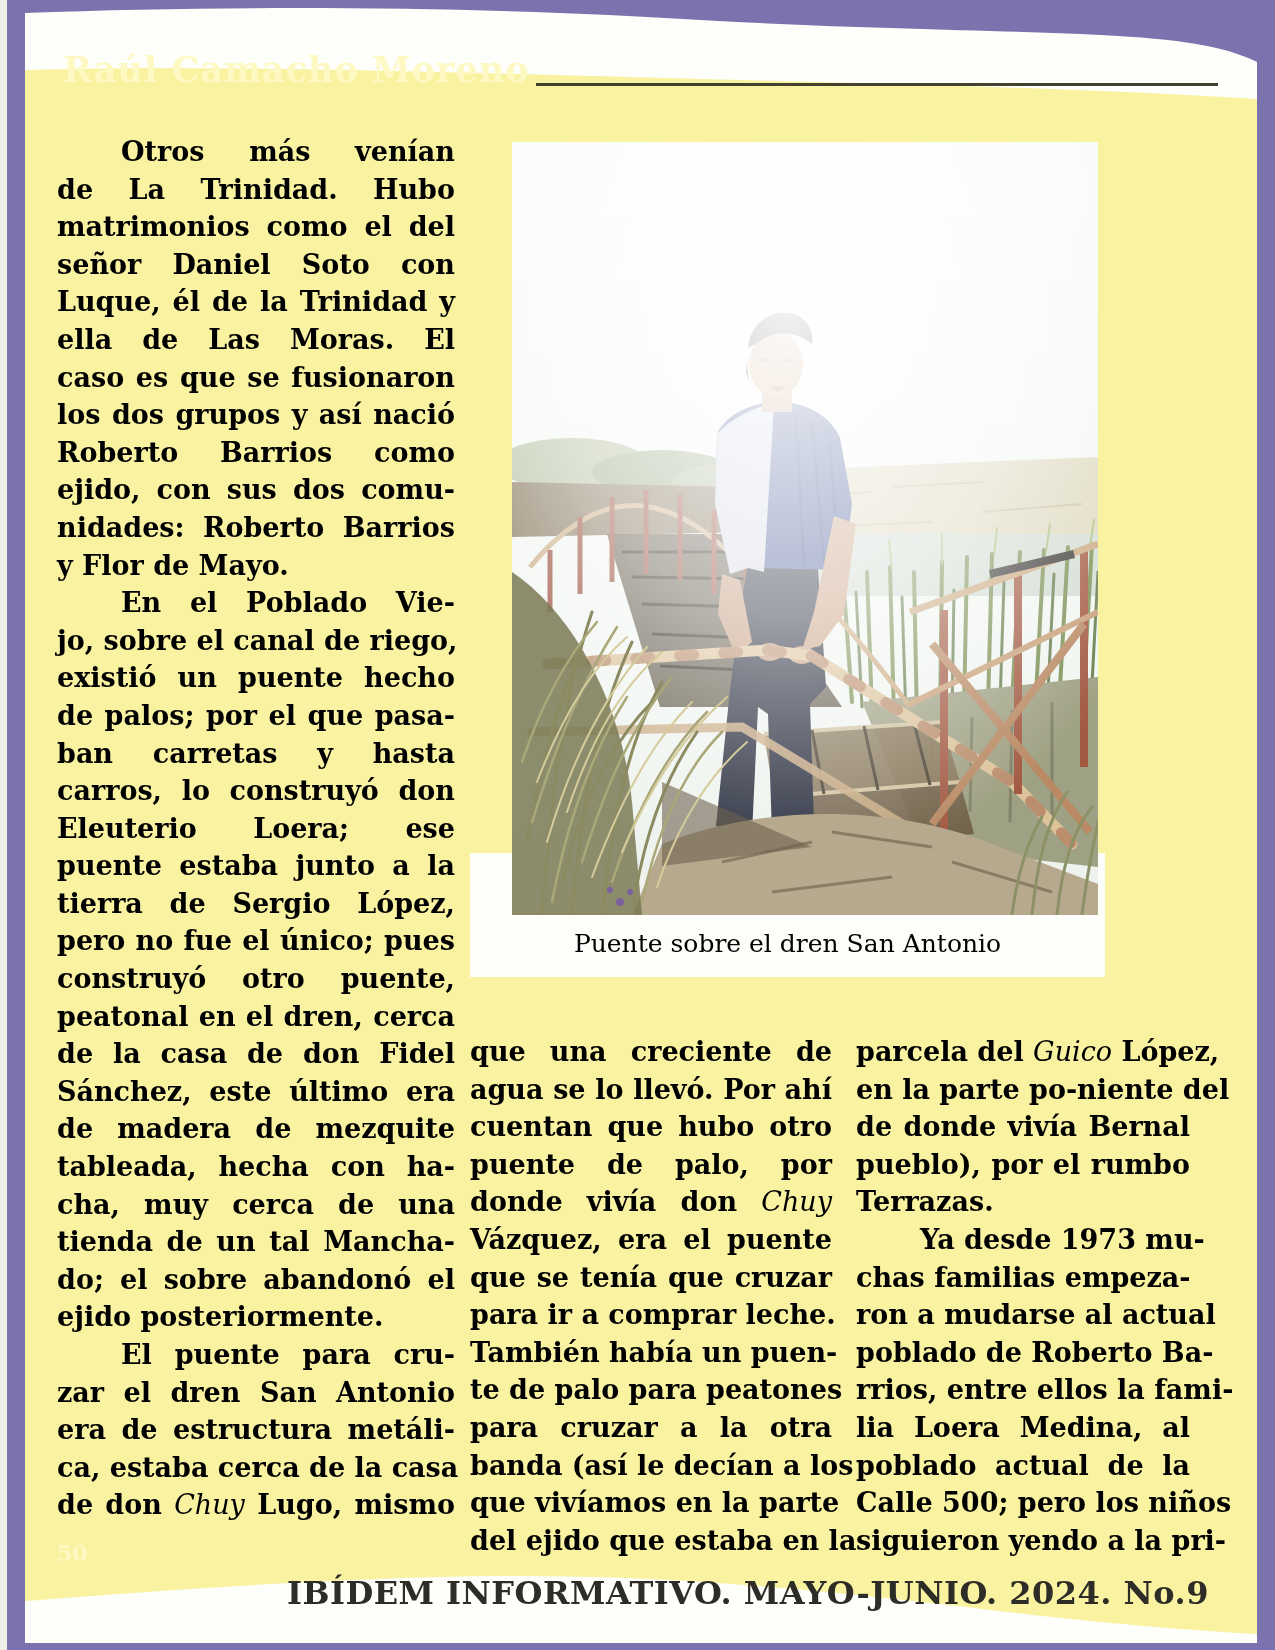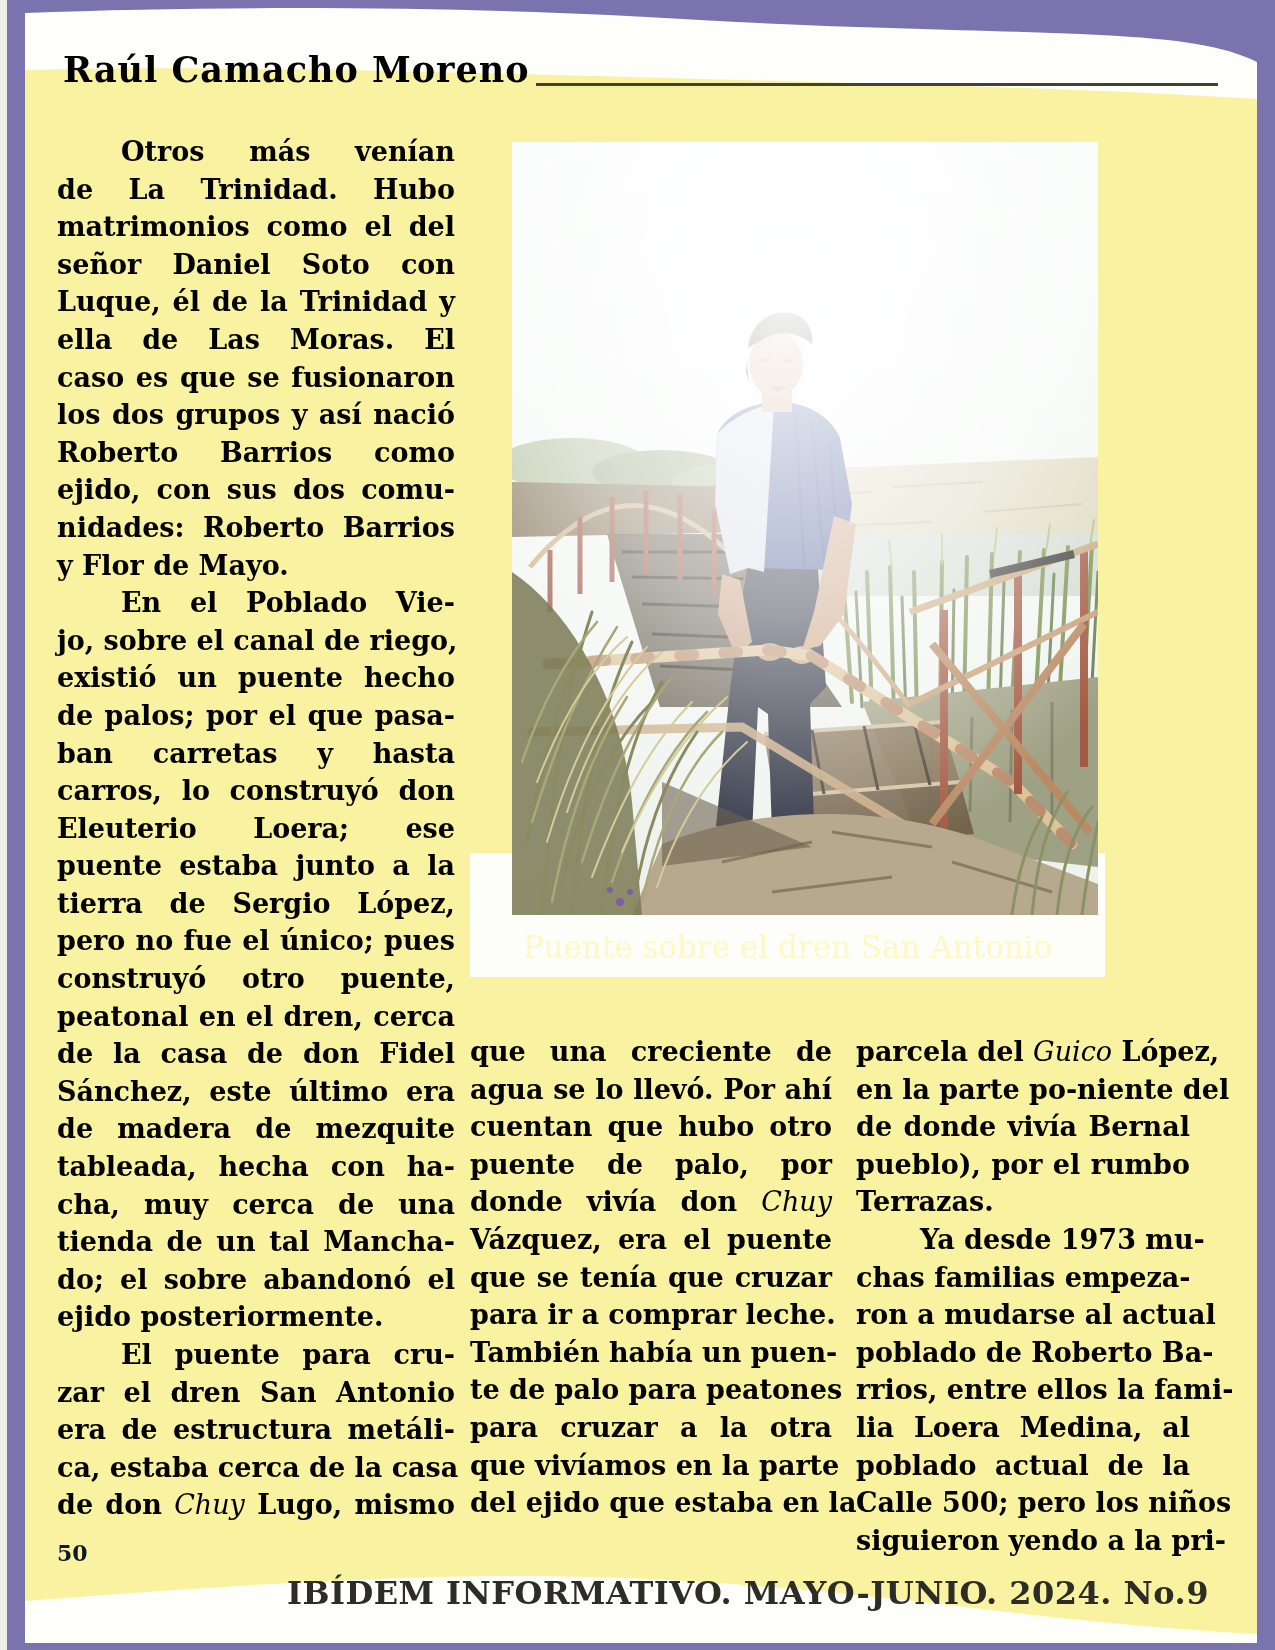--- a/index.html
+++ b/index.html
@@ -1,39 +1,39 @@
 <!DOCTYPE html>
 <html><head>
 <meta charset="utf-8">
 <style>
   html,body{margin:0;padding:0;background:#555;}
   .canvas{position:relative;width:1275px;height:1650px;overflow:hidden;
           font-family:"DejaVu Serif","Liberation Serif",serif;background:#7b73ad;}
   .bg{position:absolute;left:0;top:0;}
   
   .header{position:absolute;left:63px;right:57px;top:48px;display:flex;align-items:flex-end;}
-  .author{font-size:35px;font-weight:bold;letter-spacing:1px;color:#000000;line-height:44px;
+  .author{font-size:35px;font-weight:bold;letter-spacing:1px;color:#fef9c3;line-height:44px;
           font-family:"DejaVu Serif","Liberation Serif",serif;white-space:nowrap;text-align:center;}
   .rule{flex:1;border-bottom:3px solid #43422f;margin-left:6px;margin-bottom:6px;}
   
   .col{position:absolute;color:#000000;font-weight:bold;font-size:27px;}
   .col .line{height:37.6px;line-height:37.6px;text-align:justify;text-align-last:justify;white-space:nowrap;}
   .col .line.end{text-align-last:left;}
   .col .line.ind{text-indent:64px;}
   .col .it{font-style:italic;font-weight:normal;}
   .col-left{left:57px;top:133px;width:398px;}
   .col-middle{left:470px;top:1033px;width:362px;}
   .col-right{left:856px;top:1033px;width:334px;}
   
   .photo-white{position:absolute;left:470px;top:853px;width:635px;height:124px;background:#fdfdfa;}
   .photo{position:absolute;left:512px;top:142px;width:586px;height:773px;}
   .caption{position:absolute;left:470px;top:929px;width:635px;text-align:center;
-           font-size:31px;color:#fef9c3;font-weight:normal;}
+           font-size:25px;color:#000000;font-weight:normal;}
   
-  .pageno{position:absolute;left:57px;top:1540px;font-size:22px;font-weight:bold;color:#0f172a;}
+  .pageno{position:absolute;left:57px;top:1540px;font-size:22px;font-weight:bold;color:#fef9c3;}
   .pub{position:absolute;right:66px;top:1548px;font-size:32px;font-weight:bold;color:#2e2c26;letter-spacing:.5px;margin-top:26px;}
 </style>
 </head>
 <body>
 
 <div class="canvas">
 
   <svg class="bg" width="1275" height="1650" viewBox="0 0 1275 1650">
     <rect x="0" y="0" width="1275" height="1650" fill="#7b73ad"></rect>
     <rect x="0" y="0" width="7" height="1650" fill="#efefe9"></rect>
@@ -296,20 +296,21 @@
       <div class="line"><span>agua se lo llevó. Por ahí</span></div>
       <div class="line"><span>cuentan que hubo otro</span></div>
       <div class="line"><span>puente de palo, por</span></div>
       <div class="line"><span>donde vivía don </span><span class="it">Chuy</span></div>
       <div class="line"><span>Vázquez, era el puente</span></div>
       <div class="line"><span>que se tenía que cruzar</span></div>
       <div class="line"><span>para ir a comprar leche.</span></div>
       <div class="line"><span>También había un puen-</span></div>
       <div class="line"><span>te de palo para peatones</span></div>
       <div class="line"><span>para cruzar a la otra</span></div>
+      <div class="line"><span>banda (así le decían a los</span></div>
       <div class="line"><span>que vivíamos en la parte</span></div>
       <div class="line"><span>del ejido que estaba en la</span></div>
     </div>
   <div class="col col-right">
       <div class="line"><span>parcela del </span><span class="it">Guico</span><span> López,</span></div>
       <div class="line"><span>en la parte po-niente del</span></div>
       <div class="line"><span>de donde vivía Bernal</span></div>
       <div class="line"><span>pueblo), por el rumbo</span></div>
       <div class="line end"><span>Terrazas.</span></div>
       <div class="line ind"><span>Ya desde 1973 mu-</span></div>

